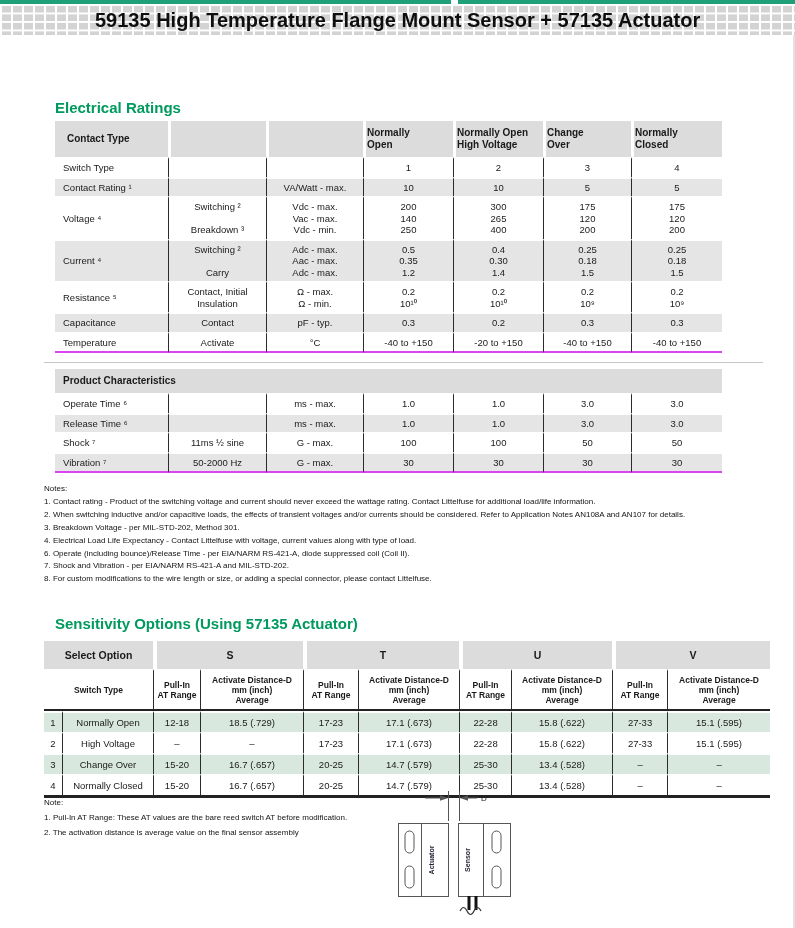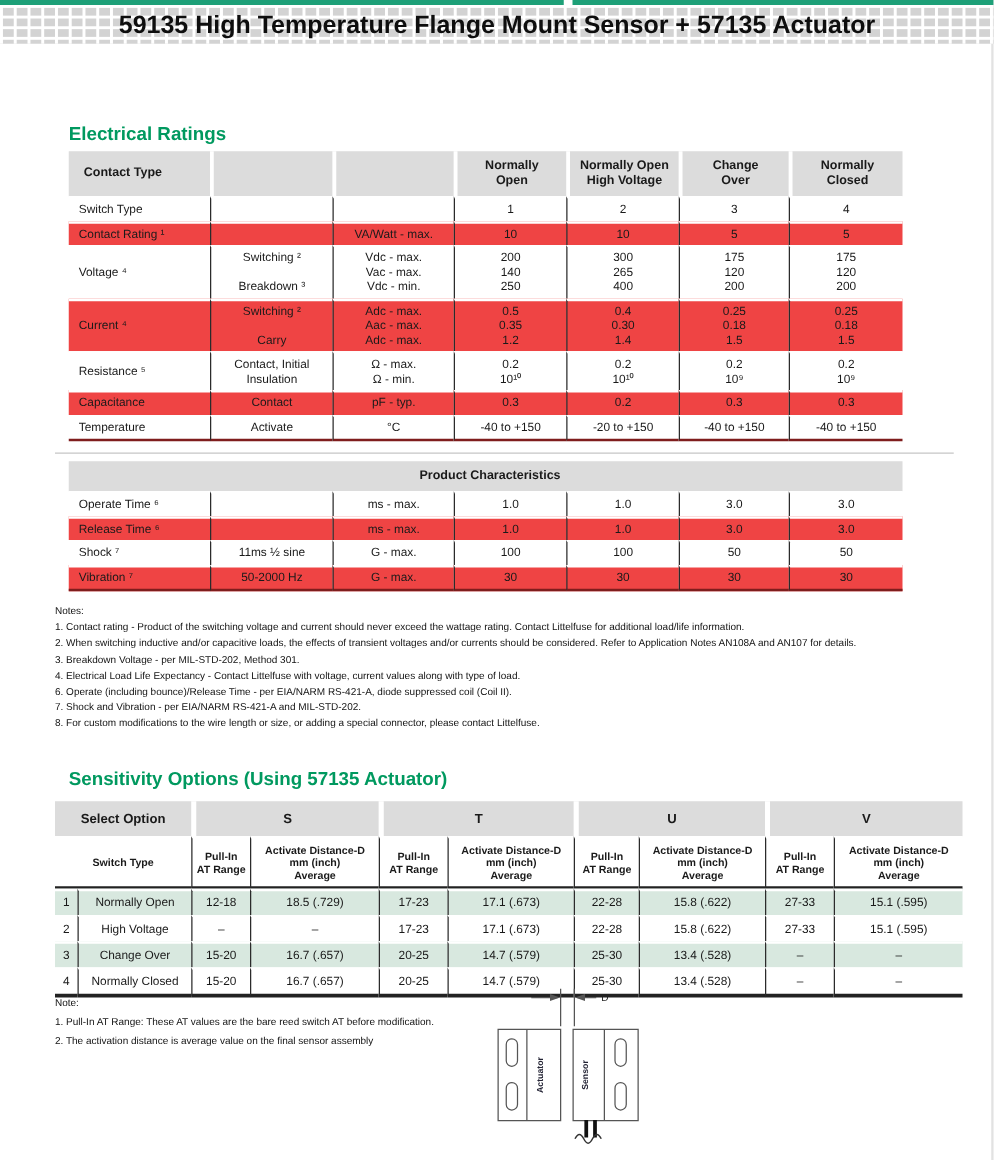--- a/index.html
+++ b/index.html
@@ -28,34 +28,34 @@
   .section-title{position:absolute;margin:0;color:#00995F;font-size:15px;font-weight:bold;}
   #elec-title{left:55px;top:99px;text-align:center;}
   #sens-title{left:55px;top:615px;}
 
   
   .ratings{position:absolute;border-collapse:separate;border-spacing:0;table-layout:fixed;}
   #elec-table{left:55px;top:121px;width:667px;}
   #pc-table{left:55px;top:369px;width:667px;}
   .ratings thead th{
     background:#DCDCDC;font-weight:bold;font-size:10px;line-height:12px;
-    text-align:center;vertical-align:middle;white-space:pre-line;
+    text-align:left;vertical-align:middle;white-space:pre-line;
   }
   #elec-table thead th{height:34px;}
   .ratings thead th.lblh{text-align:left;padding-left:12px;}
   .ratings thead th + th{border-left:3px solid #fff;}
   th.band{text-align:right;padding-left:8px;font-size:10.5px;height:22px;}
   .ratings td{
     font-size:9.5px;text-align:center;vertical-align:middle;white-space:pre-line;
     line-height:11.5px;padding:3px 2px;border-top:2px solid #fff;
   }
   .ratings td + td{border-left:1px solid #2b2b2b;}
-  .ratings tr.green td{background:#ef4444;}
+  .ratings tr.green td{background:#e5e5e5;}
   .ratings tr.white td{background:#fff;}
-  .ratings tbody tr:last-child td{border-bottom:2px solid #7f1d1d;}
+  .ratings tbody tr:last-child td{border-bottom:2px solid #d946ef;}
   .ratings td.lbl{text-align:left;padding-left:8px;}
   .pc-rule{position:absolute;left:44px;top:362px;width:719px;height:1px;background:#c6c6c6;}
 
   
   .sens{position:absolute;left:44px;top:641px;width:726px;border-collapse:separate;border-spacing:0;table-layout:fixed;}
   .sens th.group{background:#DCDCDC;height:26px;font-size:10.5px;font-weight:bold;text-align:center;vertical-align:middle;}
   .sens th.group + th.group{border-left:4px solid #fff;}
   .sens th.sub{
     background:#fff;font-size:8.5px;font-weight:bold;line-height:10px;height:36px;
     text-align:center;vertical-align:middle;white-space:pre-line;

